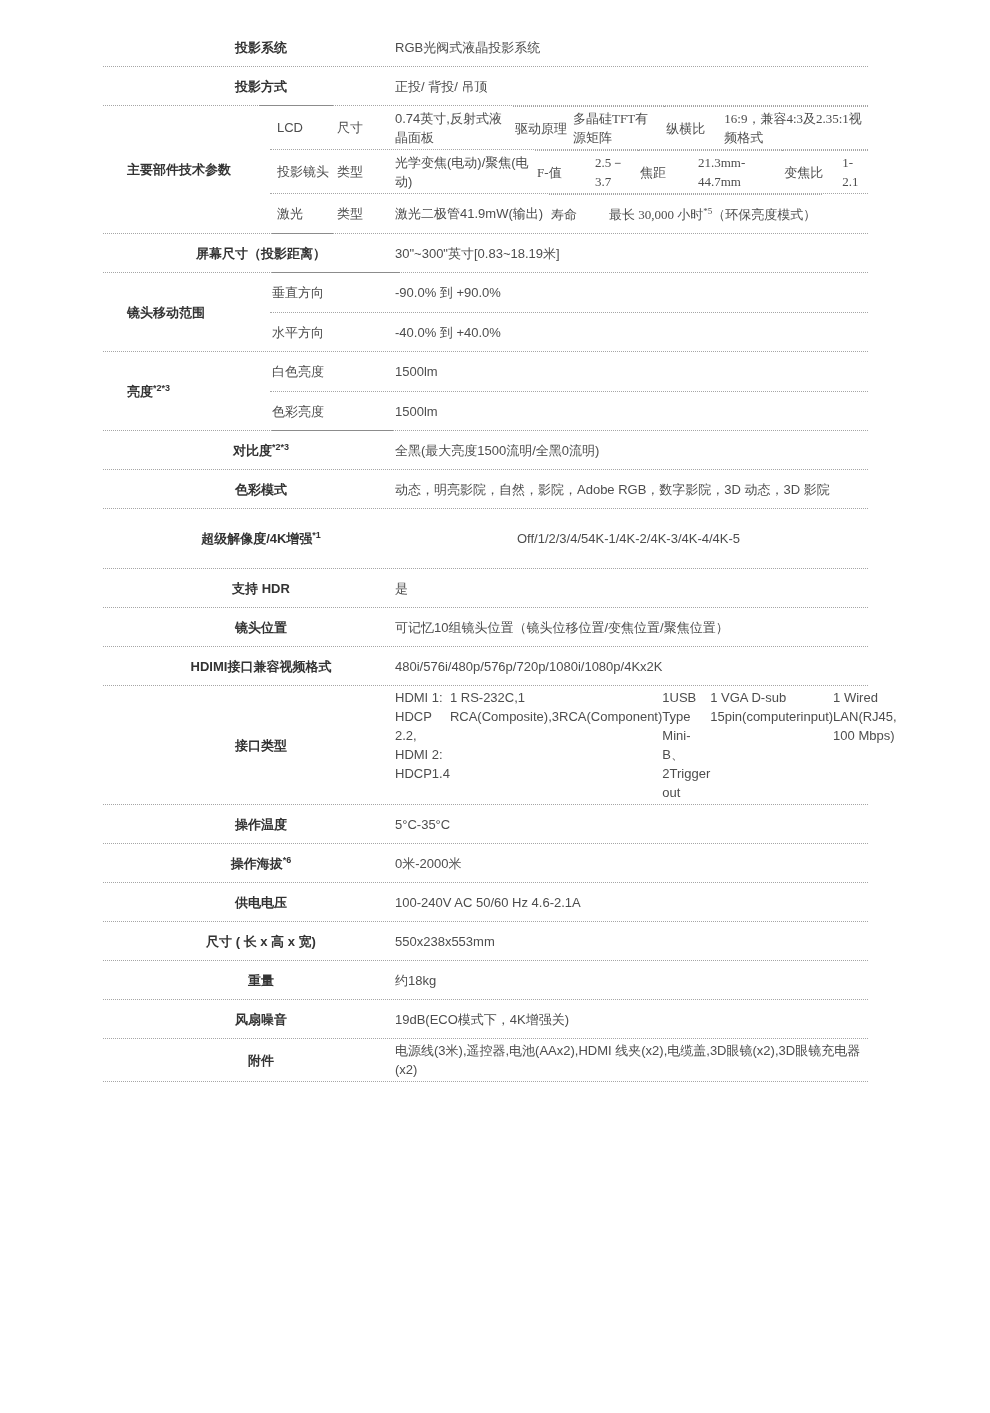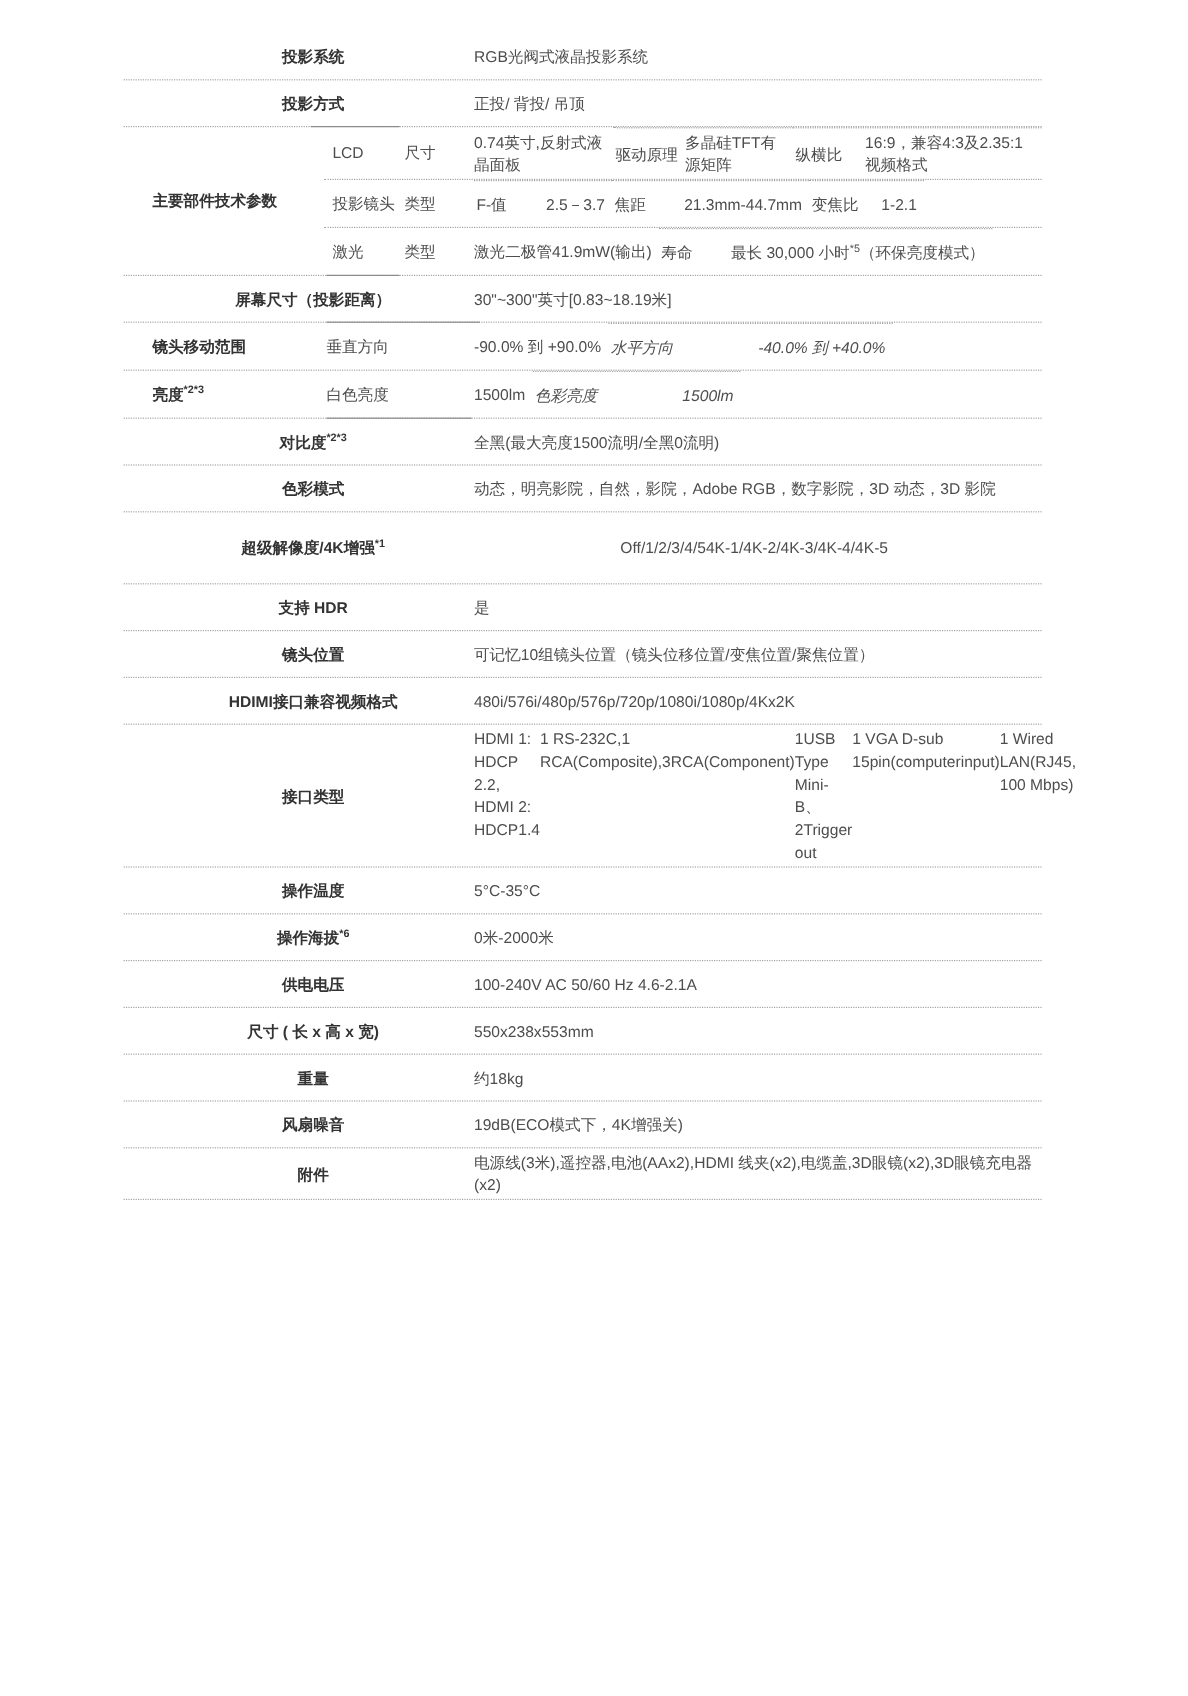--- a/index.html
+++ b/index.html
@@ -32,27 +32,27 @@
   .row.tall2{min-height:60px;}
   .row.tall5{min-height:112px;}
   .row.stretch{align-items:stretch;}
   
   .groups{flex:1;display:flex;flex-direction:column;}
   .group{display:flex;}
   .group + .group{border-top:1px dotted var(--dot);}
   .group-name{width:65px;padding-left:7px;flex-shrink:0;display:flex;align-items:center;color:var(--value);}
   .group-rows{flex:1;display:flex;flex-direction:row;}
   .grow{display:flex;align-items:center;min-height:39px;}
-  .grow + .grow{border-top:1px dotted var(--dot);}
+  .grow + .grow{border-top:1px dotted var(--dot);font-family:Liberation Serif, serif;}
   .attr{width:60px;padding-left:2px;flex-shrink:0;color:var(--value);}
   .gval{flex:1;color:var(--value);padding-right:6px;}
   
-  .subrows{flex:1;display:flex;flex-direction:row;}
+  .subrows{flex:1;display:flex;flex-direction:column;}
   .subrow{display:flex;align-items:center;min-height:39px;}
-  .subrow + .subrow{border-top:1px dotted var(--dot);font-style:italic;}
+  .subrow + .subrow{border-top:1px dotted var(--dot);}
   .subattr{width:125px;padding-left:2px;flex-shrink:0;color:var(--value);}
   
   sup.fn{font-size:9px;line-height:0;vertical-align:super;letter-spacing:0;}
   
   .seg{position:absolute;height:0;border-top:1px solid var(--solid);}
   .seg-a{top:-1px;left:156px;width:74px;}   
   .seg-b{bottom:-1px;left:169px;width:61px;}  
   .seg-c{top:-1px;left:169px;width:128px;}  
   .seg-d{bottom:-1px;left:169px;width:121px;} 
   .vblock{display:flex;flex-direction:row;justify-content:center;}
@@ -94,20 +94,21 @@
             <div class="cell gval">16:9，兼容4:3及2.35:1视频格式</div>
           </div>
         </div>
       </div>
 
       <div class="group">
         <div class="group-name">投影镜头</div>
         <div class="group-rows">
           <div class="grow">
             <div class="cell attr">类型</div>
+            <div class="cell gval">光学变焦(电动)/聚焦(电动)</div>
           </div>
           <div class="grow">
             <div class="cell attr">F-值</div>
             <div class="cell gval">2.5－3.7</div>
           </div>
           <div class="grow">
             <div class="cell attr">焦距</div>
             <div class="cell gval">21.3mm-44.7mm</div>
           </div>
           <div class="grow">

